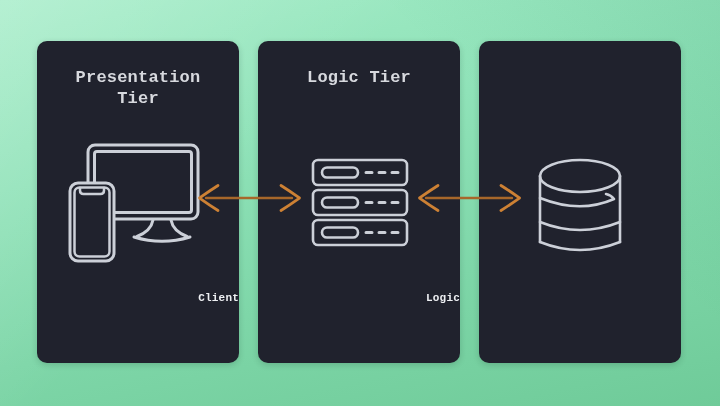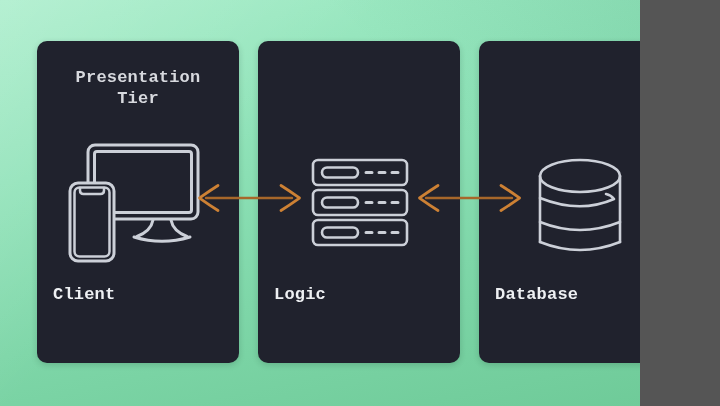--- a/index.html
+++ b/index.html
@@ -1,38 +1,38 @@
 <!DOCTYPE html>
 <html><head>
 <meta charset="utf-8">
 <style>
   html,body{margin:0;padding:0;background:#555;}
   .stage{
-    position:relative;width:640px;height:406px;overflow:hidden;
+    position:relative;width:720px;height:406px;overflow:hidden;
     background:linear-gradient(168deg,#a3ecc7 0%,#8fe2b8 34%,#7ed6a8 66%,#6fcb99 100%);
     font-family:"Liberation Mono","DejaVu Sans Mono",monospace;
   }
   .bg-sheen-tl{position:absolute;inset:0;pointer-events:none;
     background:linear-gradient(133deg,rgba(255,255,255,0.20) 0%,rgba(255,255,255,0.0) 38%);}
   .bg-sheen-tr{position:absolute;inset:0;pointer-events:none;
     background:linear-gradient(224deg,rgba(23,122,82,0.10) 0%,rgba(23,122,82,0.0) 30%);}
   .panel{
     position:absolute;top:41px;width:202px;height:322px;
     background:#20222d;border-radius:10px;
     box-shadow:0 2px 6px rgba(10,40,25,0.18);
   }
   .panel.p1{left:37px}.panel.p2{left:258px}.panel.p3{left:479px}
   .tier-title{
     position:absolute;top:26px;left:0;right:0;margin:0 auto;max-width:150px;
     text-align:center;font-weight:bold;font-size:17px;line-height:21px;
     color:#d7d9de;letter-spacing:0.2px;white-space:normal;
   }
   .tier-label{
-    position:absolute;bottom:59px;left:16px;right:0;
-    text-align:left;font-weight:bold;font-size:17px;
+    position:absolute;bottom:59px;left:6px;right:0;
+    text-align:right;font-weight:bold;font-size:11px;
     color:#eef0f3;letter-spacing:0.2px;
   }
   .icon-svg{position:absolute;display:block;}
   .client-svg{left:28px;top:99px;width:140px;height:126px;}
   .server-svg{left:50px;top:115px;width:104px;height:94px;}
   .db-svg{left:55px;top:114px;width:92px;height:100px;}
   .arrow-svg{position:absolute;top:180px;width:120px;height:36px;z-index:5;}
   .arrow-svg.a1{left:190px}.arrow-svg.a2{left:410px}
   .stroke-icon{fill:none;stroke:#ccd0d8;stroke-linecap:round;stroke-linejoin:round;}
   .arrow-shaft{fill:none;stroke:#a7672a;stroke-width:2.4;stroke-linecap:round;}
@@ -57,20 +57,21 @@
       <path class="stroke-icon" stroke-width="3" d="M134,237 Q162,245.5 190,237"></path>
 
       <rect x="70" y="183" width="44" height="78" rx="8" fill="#20222d" stroke="#ccd0d8" stroke-width="3"></rect>
       <rect class="stroke-icon" x="74.5" y="187.5" width="35" height="69" rx="5" stroke-width="2.5"></rect>
       <path class="stroke-icon" stroke-width="2.5" d="M80,188 v2.5 q0,3.5 3.5,3.5 h17 q3.5,0 3.5,-3.5 V188"></path>
     </svg>
     <div class="tier-label">Client</div>
   </div>
 
   <div class="panel p2">
+    <div class="tier-title">Logic Tier</div>
     <svg class="icon-svg server-svg" viewBox="308 156 104 94">
       <g stroke-width="2.6">
         <rect class="stroke-icon" x="313" y="160" width="94" height="25" rx="5"></rect>
         <rect class="stroke-icon" x="322" y="167.5" width="36" height="10" rx="5"></rect>
         <path class="stroke-icon" stroke-width="3" d="M366,172.5 h6 M379,172.5 h6 M392,172.5 h6"></path>
         <rect class="stroke-icon" x="313" y="190" width="94" height="25" rx="5"></rect>
         <rect class="stroke-icon" x="322" y="197.5" width="36" height="10" rx="5"></rect>
         <path class="stroke-icon" stroke-width="3" d="M366,202.5 h6 M379,202.5 h6 M392,202.5 h6"></path>
         <rect class="stroke-icon" x="313" y="220" width="94" height="25" rx="5"></rect>
         <rect class="stroke-icon" x="322" y="227.5" width="36" height="10" rx="5"></rect>
@@ -84,21 +85,20 @@
     <svg class="icon-svg db-svg" viewBox="534 155 92 100">
       <g stroke-width="2.6">
         <ellipse class="stroke-icon" cx="580" cy="176" rx="40" ry="16"></ellipse>
         <path class="stroke-icon" d="M540,176 V242"></path>
         <path class="stroke-icon" d="M620,176 V242"></path>
         <path class="stroke-icon" d="M540,198 Q580,214 614,199 q-3,-4 -8,-5"></path>
         <path class="stroke-icon" d="M540,222 Q580,238 620,222"></path>
         <path class="stroke-icon" d="M540,242 Q580,258 620,242"></path>
       </g>
     </svg>
-    <div class="tier-label">Database</div>
   </div>
 
   <svg class="arrow-svg a1" viewBox="190 180 120 36">
     <path class="arrow-shaft" d="M206,198 H292"></path>
     <path class="arrow-head" d="M218,185.5 C208.5,191.5 203,195.5 199.5,198 C203,200.5 208.5,204.5 218,210.5"></path>
     <path class="arrow-head" d="M281,185.5 C290.5,191.5 296,195.5 299.5,198 C296,200.5 290.5,204.5 281,210.5"></path>
   </svg>
   <svg class="arrow-svg a2" viewBox="410 180 120 36">
     <path class="arrow-shaft" d="M426,198 H512"></path>
     <path class="arrow-head" d="M438,185.5 C428.5,191.5 423,195.5 419.5,198 C423,200.5 428.5,204.5 438,210.5"></path>

